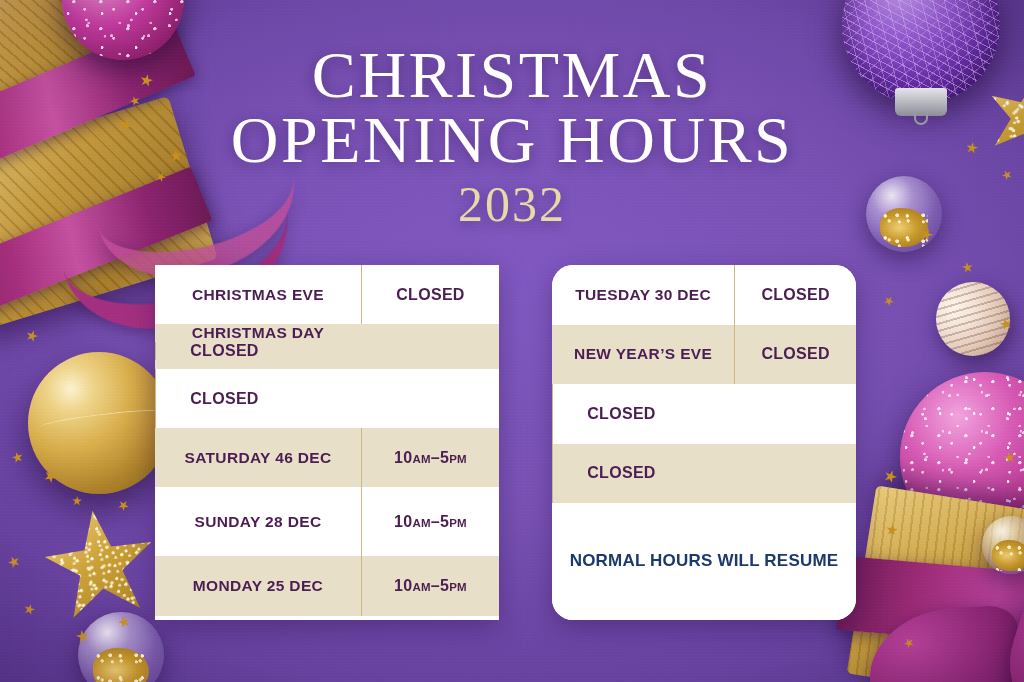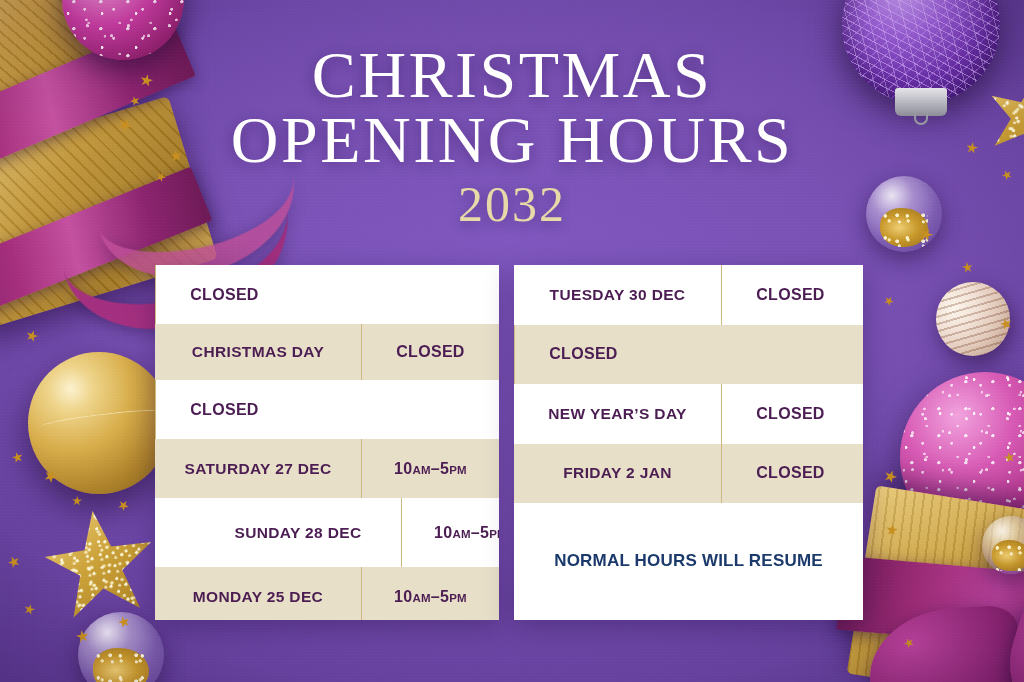--- a/index.html
+++ b/index.html
@@ -350,21 +350,21 @@
   }
 
   
   .table {
     position: absolute;
     background: #ffffff;
     box-shadow: 0 8px 26px rgba(35,12,68,.34);
     overflow: hidden;
   }
   .table.left  { left: 155px; top: 265px; width: 344px; height: 355px; }
-  .table.right { left: 514px; top: 265px; width: 349px; height: 355px; }
+  .table.right { left: 552px; top: 265px; width: 304px; height: 355px; border-radius: 21px; }
 
   .trow {
     display: flex;
     align-items: stretch;
     width: 100%;
     box-sizing: border-box;
   }
   .trow.odd  { background: #ffffff; }
   .trow.even { background: #e8dfc9; }
 
@@ -506,42 +506,43 @@
   <div class="bg-vignette deco"></div>
 
   <div class="title-wrap">
     <div class="title-line">CHRISTMAS</div>
     <div class="title-line">OPENING HOURS</div>
     <div class="title-year">2032</div>
   </div>
 
   <div class="table left" id="left-table">
       <div class="trow odd" style="height: 59.1667px;">
-        <div class="cell-val">
-          <span>CLOSED</span>
-        </div>
-      </div>
-      <div class="trow even" style="height: 56px;">
+        <div class="cell-day">CHRISTMAS EVE</div>
+        <div class="cell-val">
+          <span>CLOSED</span>
+        </div>
+      </div>
+      <div class="trow even" style="height: 45px; flex-direction: column;">
         <div class="cell-day">CHRISTMAS DAY</div>
         <div class="cell-val">
           <span>CLOSED</span>
         </div>
       </div>
       <div class="trow odd" style="height: 59.1667px;">
         <div class="cell-val">
           <span>CLOSED</span>
         </div>
       </div>
       <div class="trow even" style="height: 59.1667px;">
-        <div class="cell-day">SATURDAY 27 DEC</div>
+        <div class="cell-day">SATURDAY 46 DEC</div>
         <div class="cell-val">
           <span>10<span class="unit">AM</span>–5<span class="unit">PM</span></span>
         </div>
       </div>
-      <div class="trow odd" style="height: 69px; margin-left: 40px;">
+      <div class="trow odd" style="height: 69px;">
         <div class="cell-day">SUNDAY 28 DEC</div>
         <div class="cell-val">
           <span>10<span class="unit">AM</span>–5<span class="unit">PM</span></span>
         </div>
       </div>
       <div class="trow even" style="height: 59.1667px;">
         <div class="cell-day">MONDAY 25 DEC</div>
         <div class="cell-val">
           <span>10<span class="unit">AM</span>–5<span class="unit">PM</span></span>
         </div>
@@ -549,32 +550,31 @@
     </div>
 
   <div class="table right" id="right-table">
       <div class="trow odd" style="height: 59.5px;">
         <div class="cell-day">TUESDAY 30 DEC</div>
         <div class="cell-val">
           <span>CLOSED</span>
         </div>
       </div>
       <div class="trow even" style="height: 59.5px;">
+        <div class="cell-day">NEW YEAR’S EVE</div>
         <div class="cell-val">
           <span>CLOSED</span>
         </div>
       </div>
       <div class="trow odd" style="height: 59.5px;">
-        <div class="cell-day">NEW YEAR’S DAY</div>
         <div class="cell-val">
           <span>CLOSED</span>
         </div>
       </div>
       <div class="trow even" style="height: 59.5px;">
-        <div class="cell-day">FRIDAY 2 JAN</div>
         <div class="cell-val">
           <span>CLOSED</span>
         </div>
       </div>
       <div class="footer-note" style="height: 117px;">
         <div>NORMAL HOURS WILL RESUME</div>
       </div>
     </div>
 
 </div>

